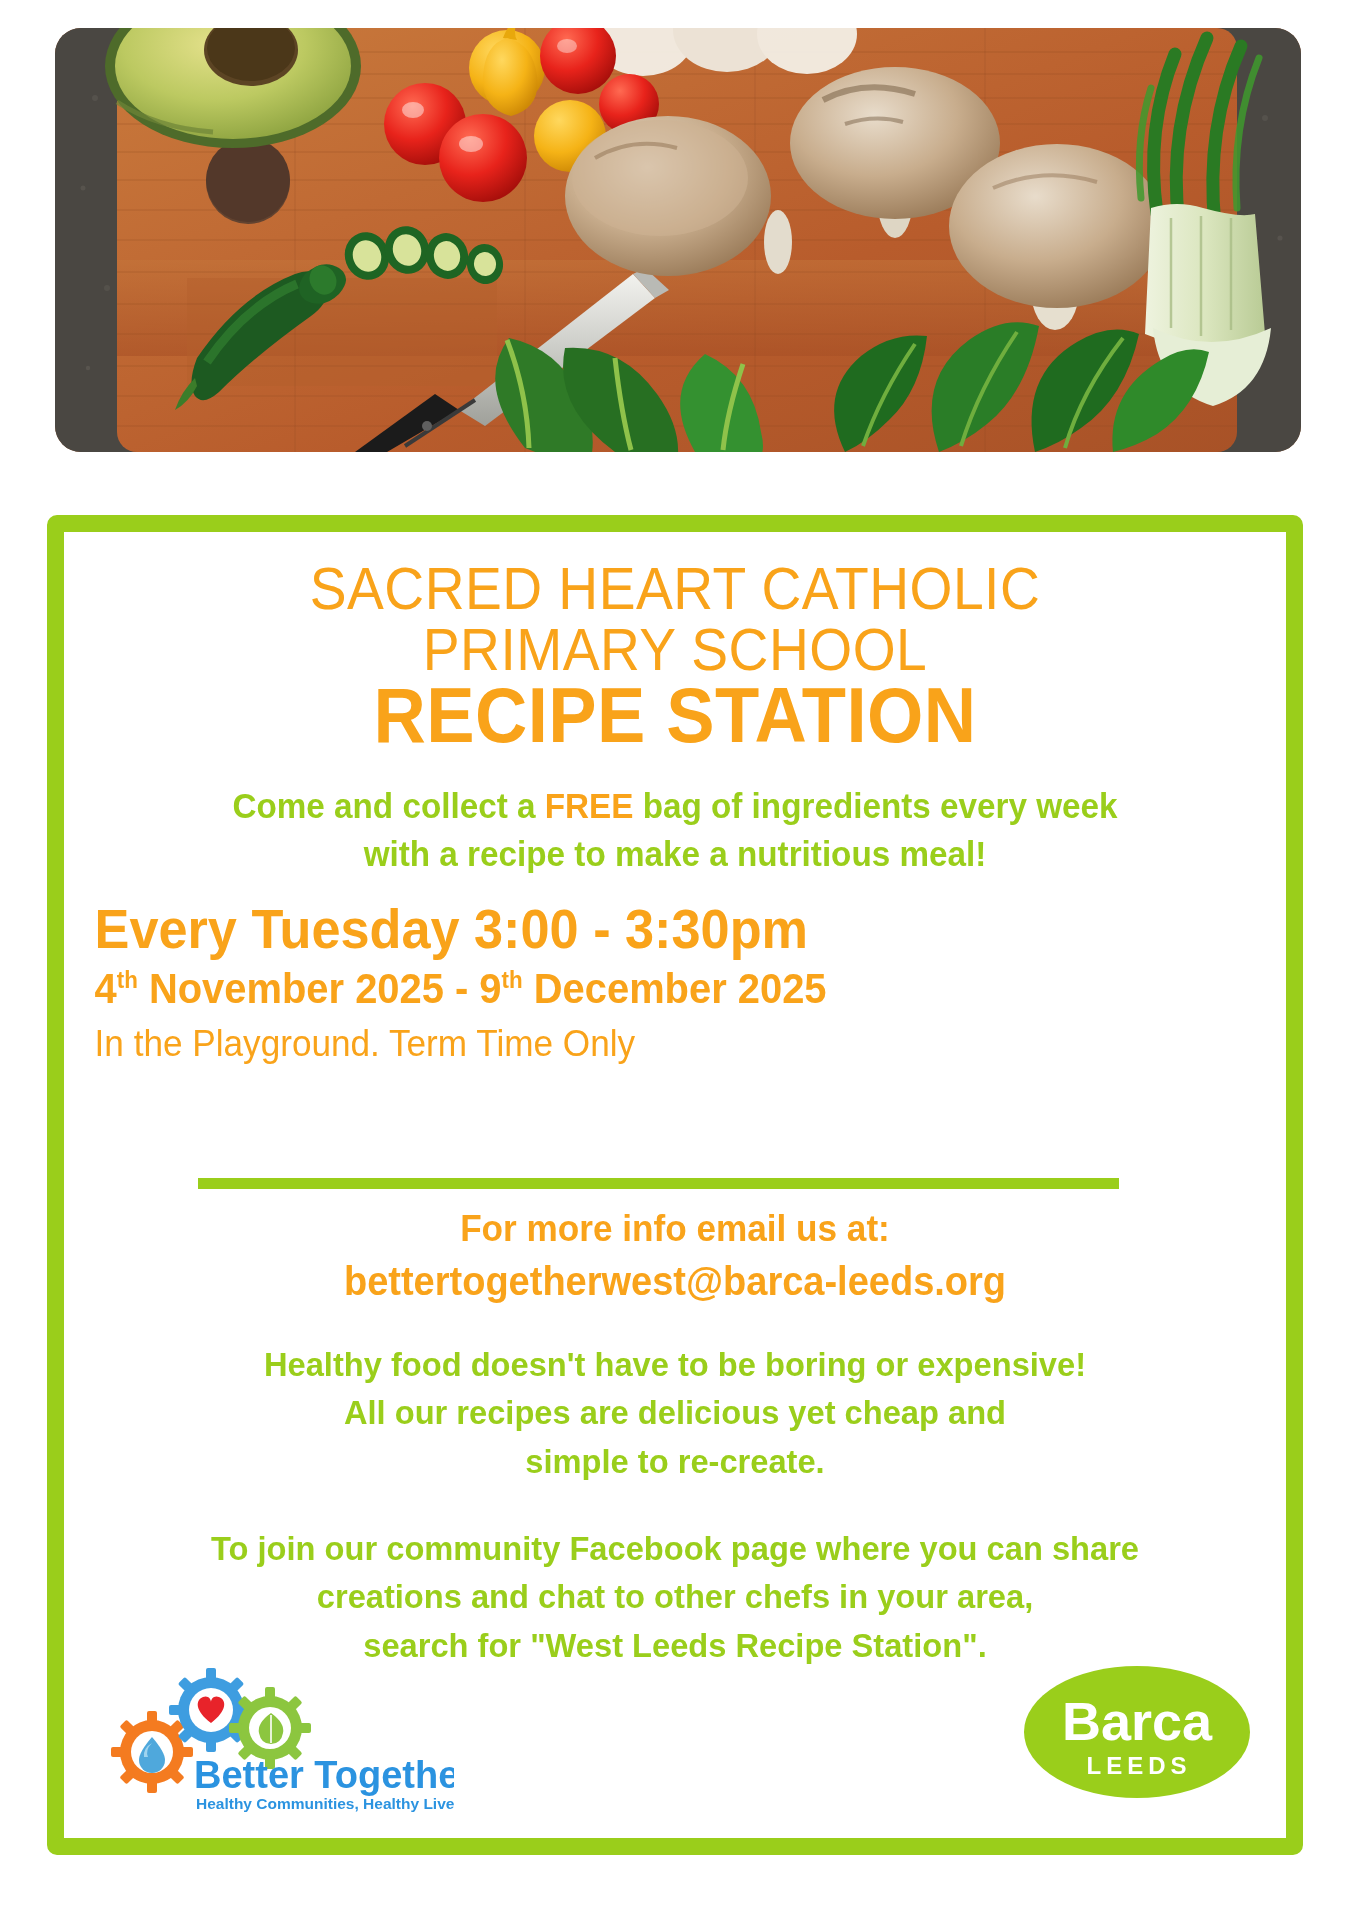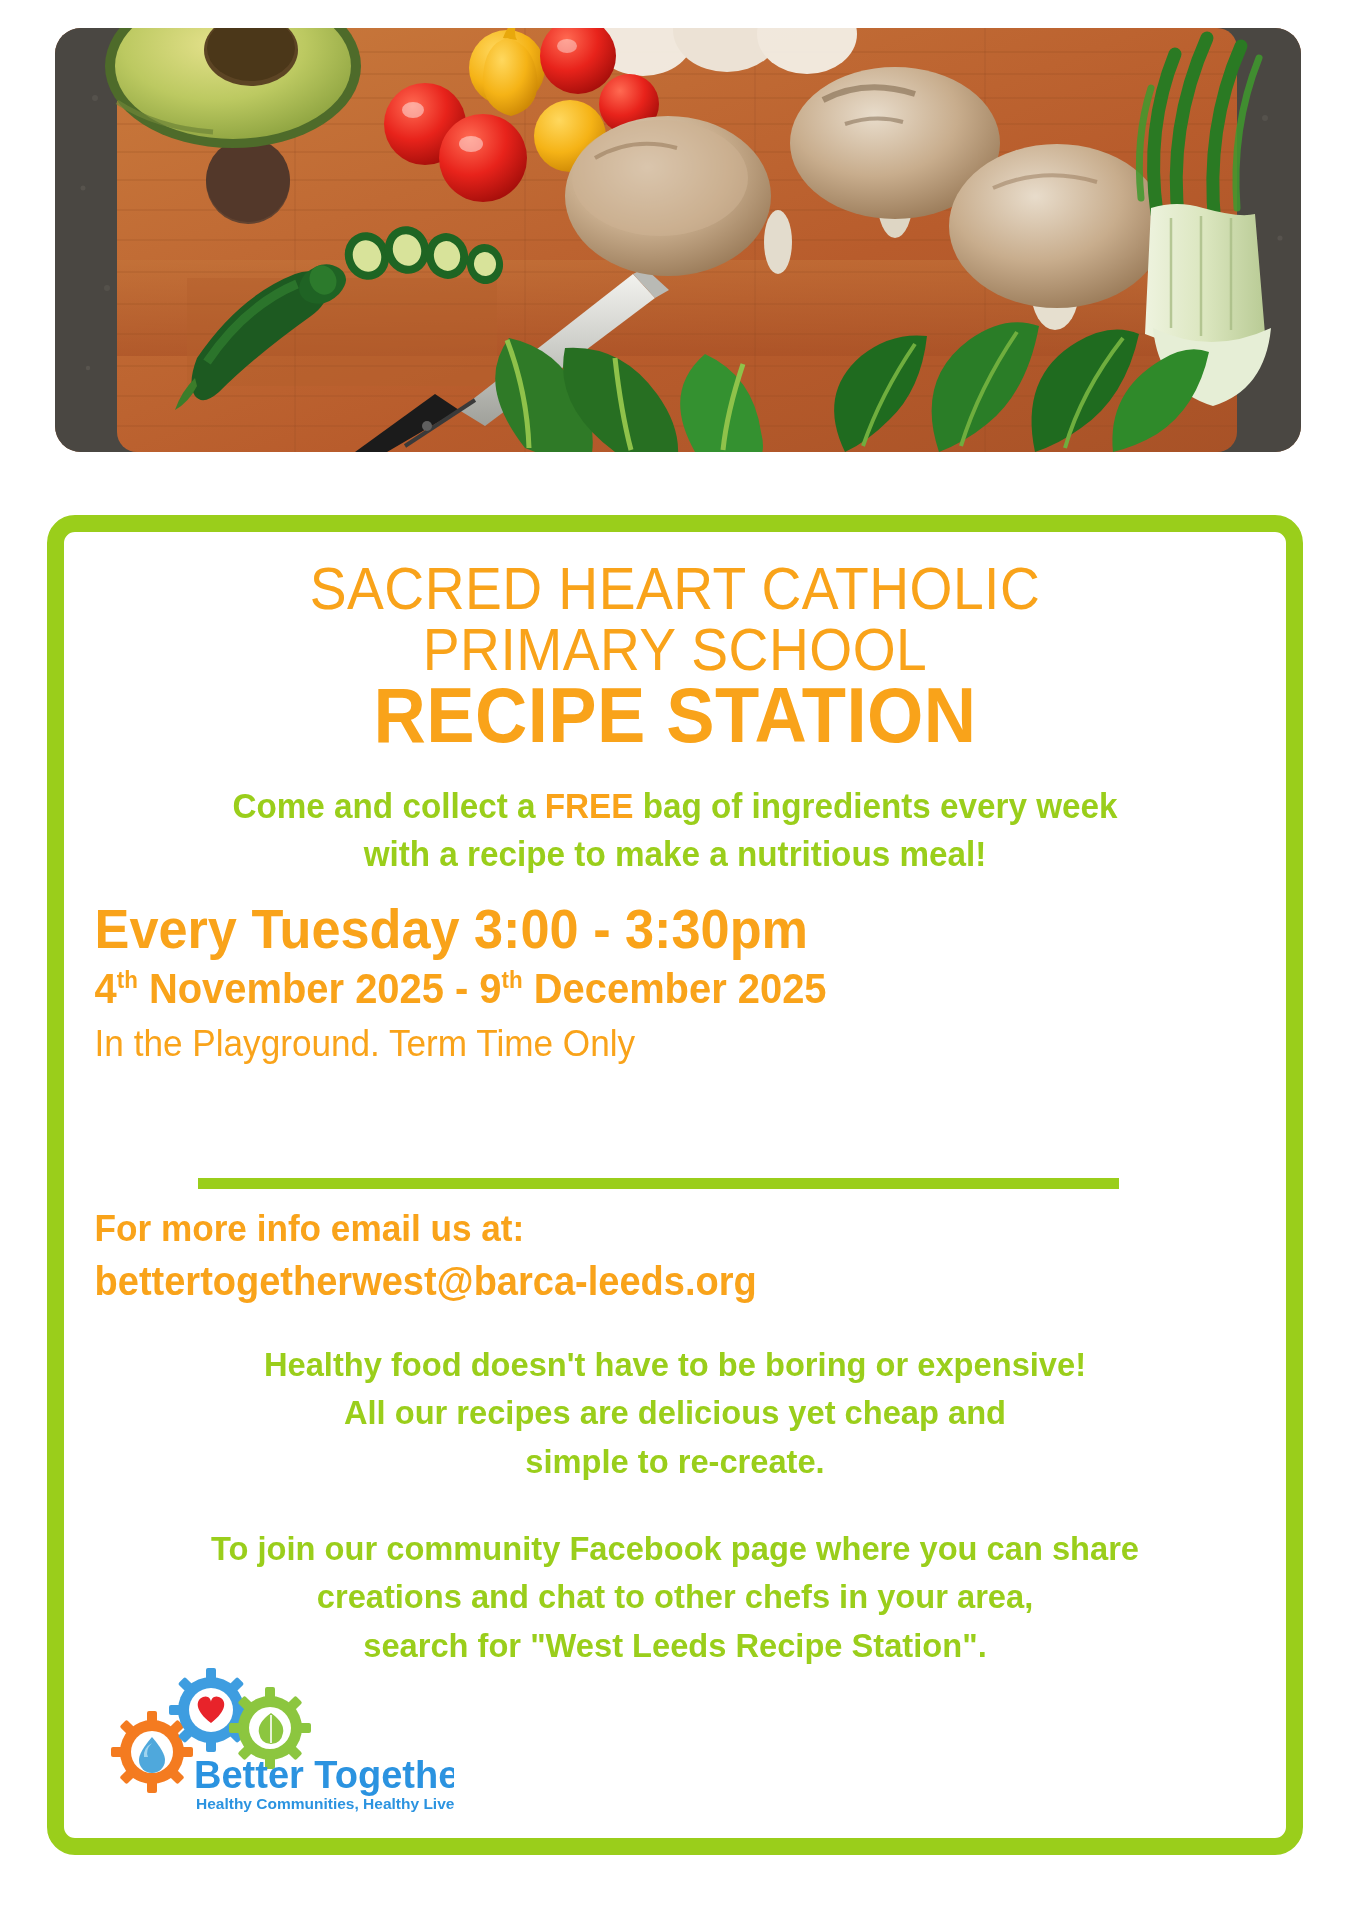--- a/index.html
+++ b/index.html
@@ -31,21 +31,21 @@
   .hero svg { display: block; width: 100%; height: 100%; }
 
   
   .frame {
     position: absolute;
     left: 47px;
     top: 515px;
     width: 1256px;
     height: 1340px;
     border: 17px solid #9ace1b;
-    border-radius: 28px;
+    border-radius: 10px;
     background: #ffffff;
   }
   .frame-inner {
     position: absolute;
     left: 0; top: 0;
     width: 100%;
     height: 100%;
     padding: 0 28px;
   }
 
@@ -132,21 +132,21 @@
     top: 646px;
     height: 11px;
     background: #9ace1b;
   }
 
   
   .email-block {
     position: absolute;
     left: 0; right: 0;
     top: 672px;
-    text-align: left;
+    text-align: center;
     color: #f9a31a;
     font-weight: bold;
   }
   .email-label { font-size: 37px; line-height: 1.36; transform: scaleX(0.95); }
   .email-addr  { font-size: 40px; line-height: 1.36; transform: scaleX(0.95); }
 
   
   .green-copy {
     position: absolute;
     left: 10px; right: 10px;
@@ -488,16 +488,23 @@
             <circle cx="0" cy="0" r="21" fill="#ffffff"></circle>
             <path d="M1 -15 q14 10 12 20 q-2 11 -12 11 q-10 0 -12 -11 q-2 -10 12 -20 z" fill="#8cc63f"></path>
             <path d="M1 -13 V15" stroke="#ffffff" stroke-width="1.6"></path>
           </g>
 
           <text x="88" y="122" font-family="'Liberation Sans', sans-serif" font-size="38" font-weight="bold" fill="#2b93e0">Better Together</text>
           <text x="90" y="143" font-family="'Liberation Sans', sans-serif" font-size="15.5" font-weight="bold" fill="#2b93e0">Healthy Communities, Healthy Lives</text>
         </svg>
       </div>
 
+      <div class="barca-logo">
+        <svg viewBox="0 0 230 150">
+          <ellipse cx="115" cy="70" rx="113" ry="66" fill="#9ace1b"></ellipse>
+          <text x="115" y="78" text-anchor="middle" font-family="'Liberation Sans', sans-serif" font-size="54" font-weight="bold" fill="#ffffff">Barca</text>
+          <text x="117" y="112" text-anchor="middle" font-family="'Liberation Sans', sans-serif" font-size="24" font-weight="bold" letter-spacing="5" fill="#ffffff">LEEDS</text>
+        </svg>
+      </div>
 
     </div>
   </div>
 </div>
 
 </body></html>

